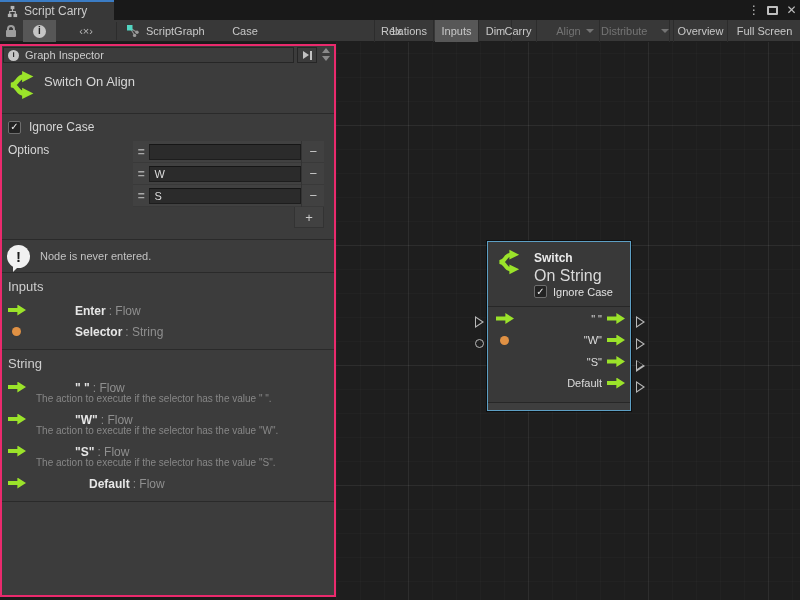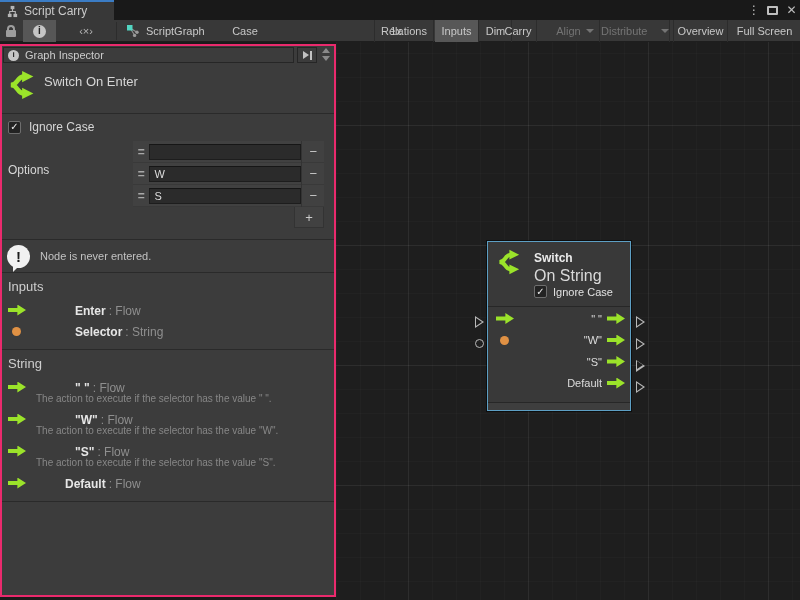--- a/index.html
+++ b/index.html
@@ -244,30 +244,30 @@
       </div>
 
       <svg width="30" height="30" viewBox="0 0 32 32" style="position:absolute;left:7px;top:24px;">
         <g fill="none" stroke="#9be32a" stroke-width="5">
           <path d="M2 16 C 10 16, 8 7, 16 7"></path>
           <path d="M2 16 C 10 16, 8 25, 16 25"></path>
         </g>
         <path d="M14 1 L26 7 L14 13 Z" fill="#9be32a"></path>
         <path d="M14 19 L26 25 L14 31 Z" fill="#9be32a"></path>
       </svg>
-      <div class="insp-title">Switch On Enter</div>
+      <div class="insp-title">Switch On Align</div>
 
       <div class="hsep" style="top:67px;"></div>
 
       <div class="row-flex" style="left:6px;top:74px;gap:8px;">
         <span class="checkbox">✓</span>
         <span class="lbl12">Ignore Case</span>
       </div>
 
-      <div class="row-flex lbl12" style="left:6px;top:97px;margin-top:20px;">
+      <div class="row-flex lbl12" style="left:6px;top:97px;">
         <span>Options</span>
       </div>
 
       <div class="optlist">
         <div class="optrow">
           <span class="opt-handle">=</span>
           <input class="opt-field" value="" style="">
           <span class="opt-minus">−</span>
         </div>
         <div class="optrow">
@@ -324,21 +324,21 @@
         <span><span class="pname">"W"</span><span class="ptype">: Flow</span></span>
       </div>
       <div class="pdesc" style="top:379px;">The action to execute if the selector has the value "W".</div>
 
       <div class="row-flex" style="left:6px;top:396px;gap:10px;">
         <span class="garrow"></span>
         <span><span class="pname">"S"</span><span class="ptype">: Flow</span></span>
       </div>
       <div class="pdesc" style="top:411px;">The action to execute if the selector has the value "S".</div>
 
-      <div class="row-flex" style="left:6px;top:428px;gap:0;justify-content:center;">
+      <div class="row-flex" style="left:6px;top:428px;gap:24px;justify-content:center;">
         <span class="garrow"></span>
         <span><span class="pname">Default</span><span class="ptype">: Flow</span></span>
       </div>
 
       <div class="hsep" style="top:455px;"></div>
     </div>
   </div>
 
 </div>
 

